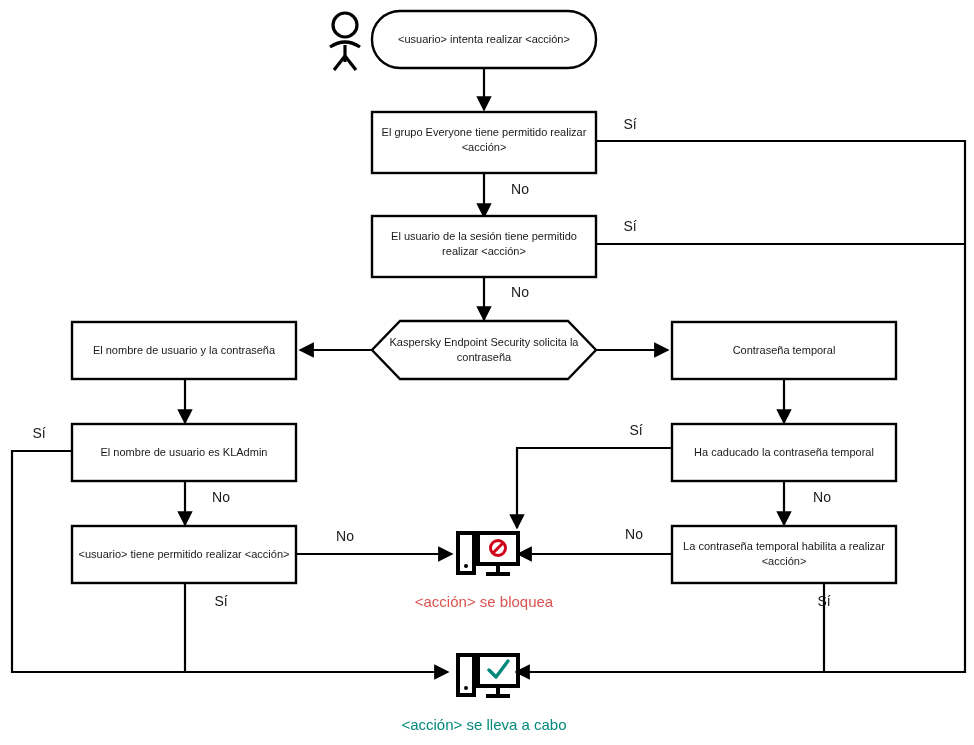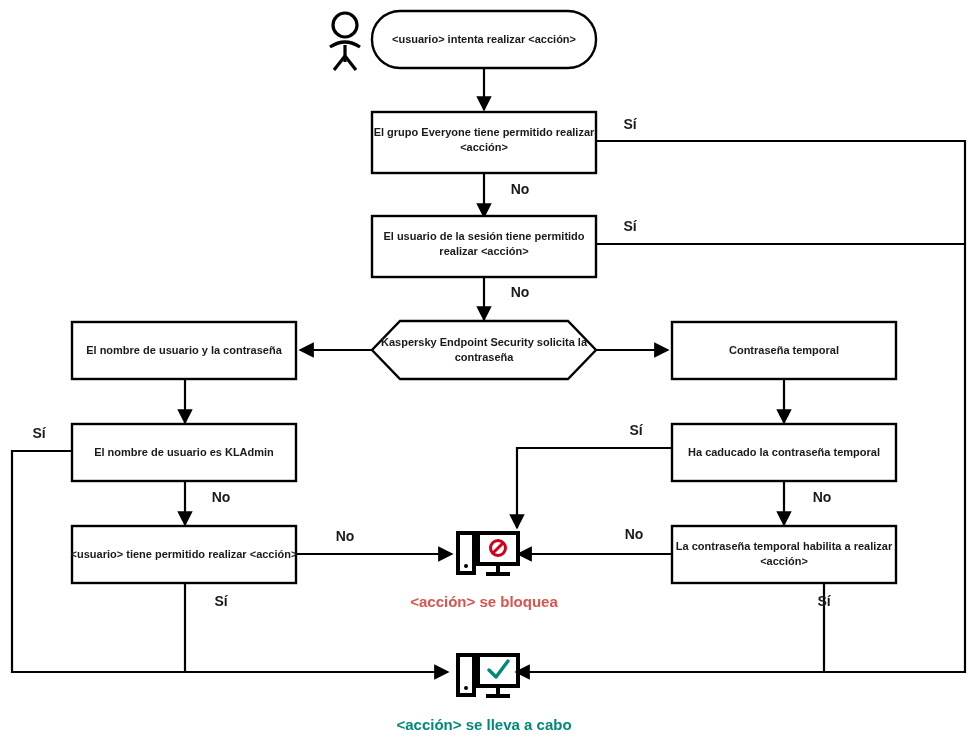--- a/index.html
+++ b/index.html
@@ -10,21 +10,20 @@
   body {
     width: 974px;
     height: 745px;
     font-family: "Liberation Sans", sans-serif;
     overflow: hidden;
   }
   #flow-root {
     position: relative;
     width: 974px;
     height: 745px;
-    font-weight: bold;
   }
   svg.flow {
     display: block;
     width: 974px;
     height: 745px;
   }
   .node-box {
     fill: #ffffff;
     stroke: #000000;
     stroke-width: 2.4;

